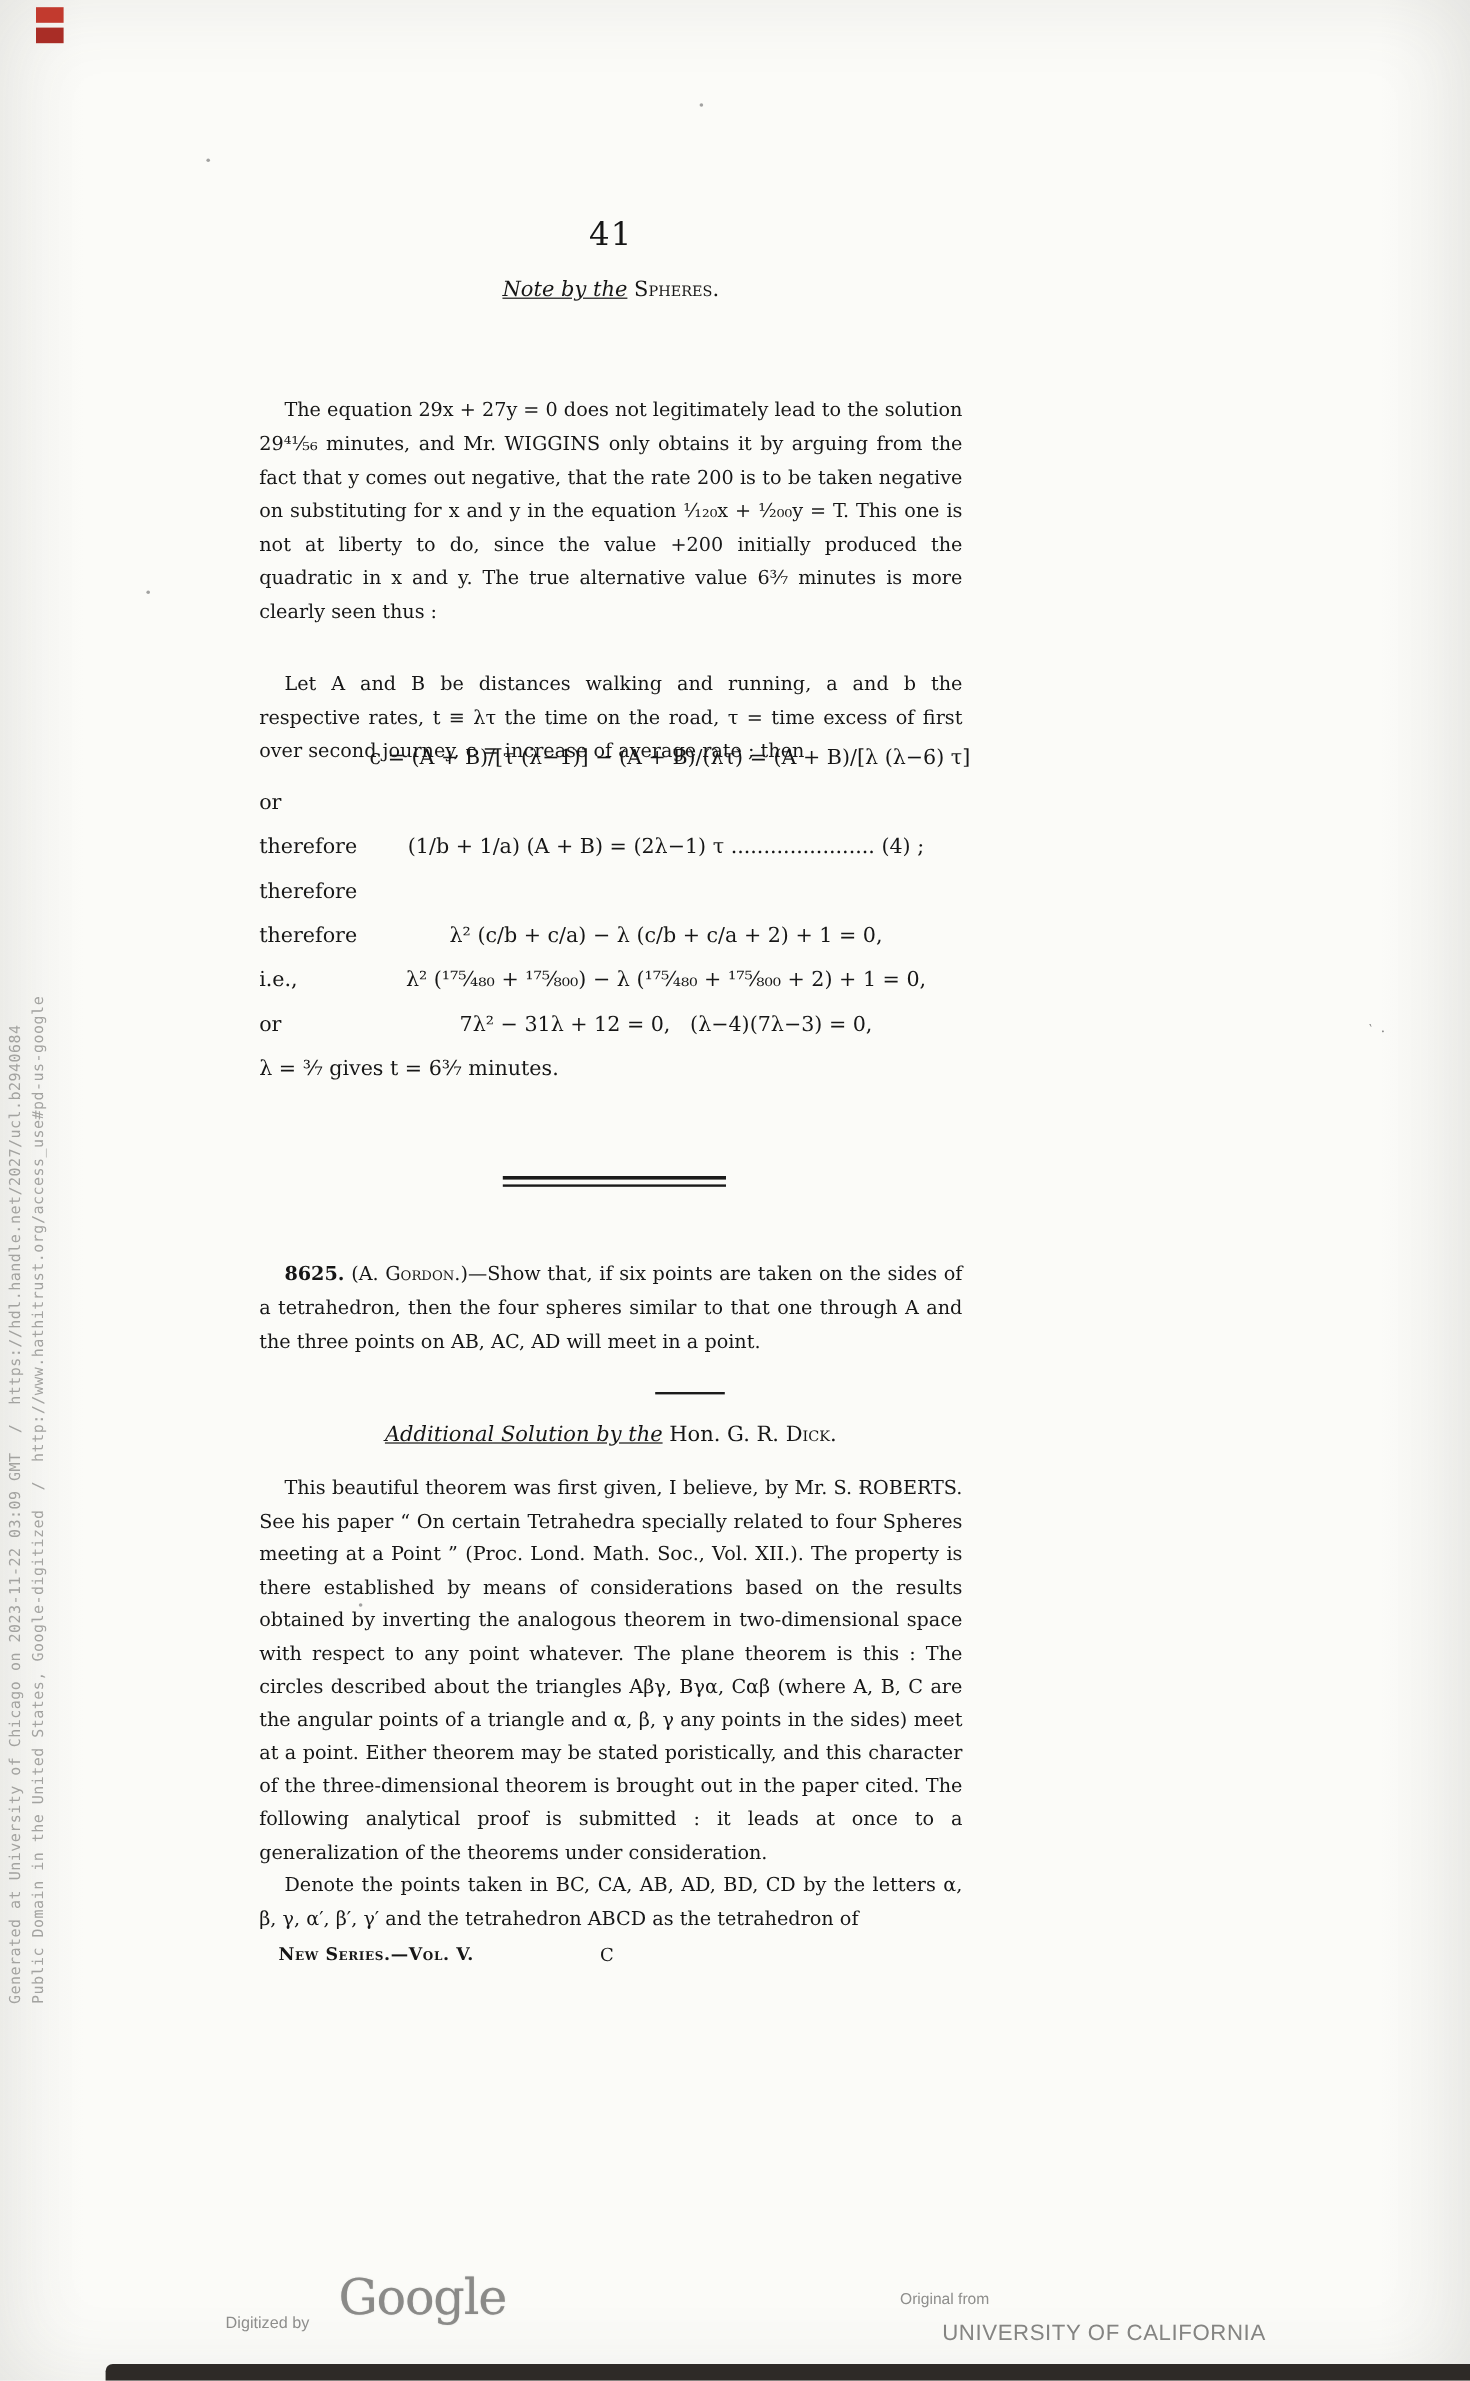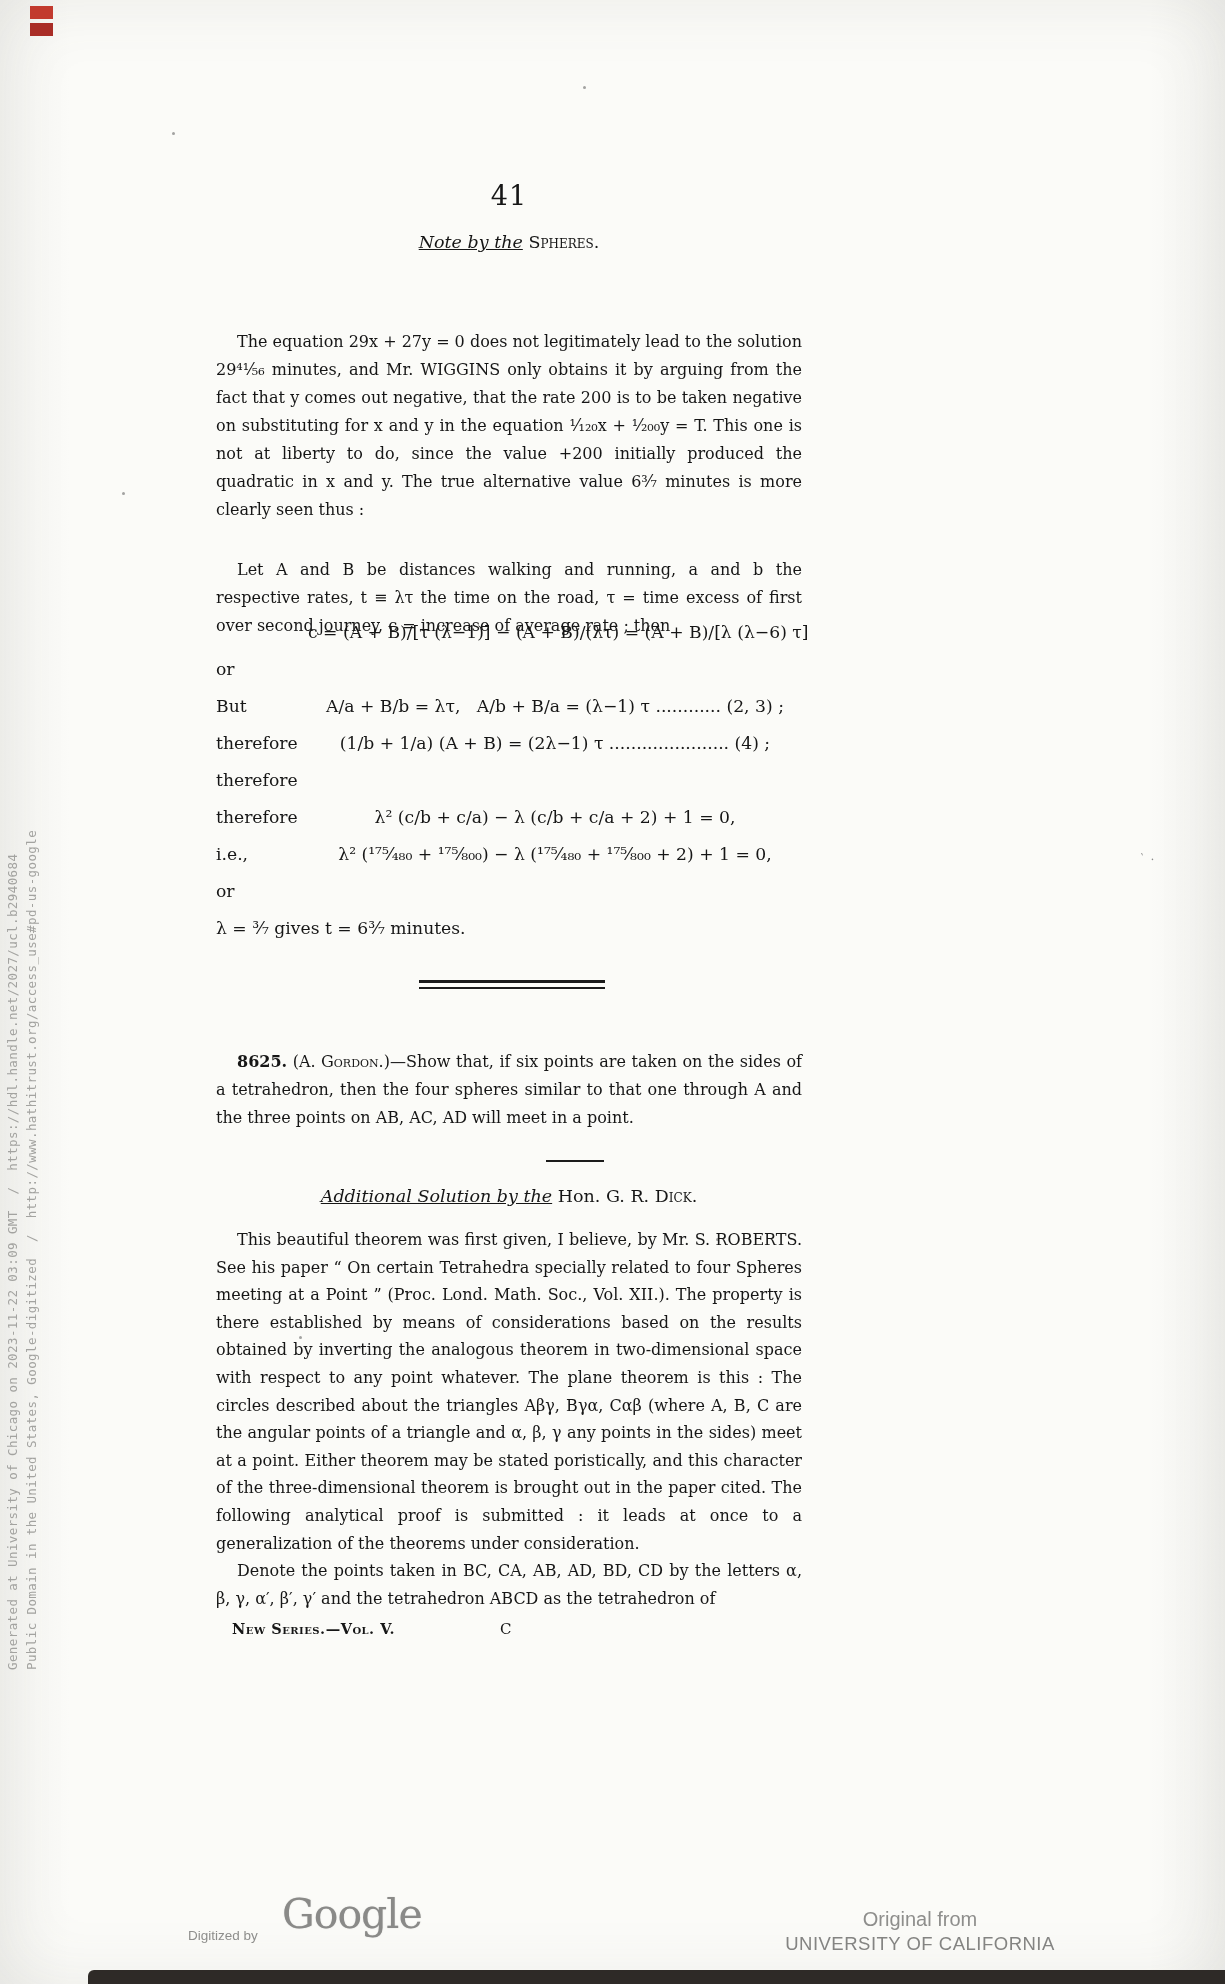--- a/index.html
+++ b/index.html
@@ -41,21 +41,21 @@
   .rule-double .a{height:3px;background:#1b1b1b;}
   .rule-double .b{height:1.6px;background:#1b1b1b;margin-top:4px;}
   .rule-short{position:absolute;width:58px;height:2.4px;background:#1b1b1b;}
   .footer-line{width:586px;font-size:14.5px;display:flex;position:relative;}
   .footer-series{margin-left:16px;font-weight:600;letter-spacing:.5px;}
   .footer-sig{position:absolute;left:284px;top:0;font-size:15px;}
   
   .wm{position:absolute;color:#8e8e8c;font-family:"Liberation Sans","DejaVu Sans",sans-serif;}
   .wm-digitized{font-size:13.5px;top:1928px;left:188px;}
   .google-logo{top:1890px;left:282px;font-family:"DejaVu Serif",serif;font-size:41px;color:#8a8a88;letter-spacing:-1px;text-shadow:0 0 1px rgba(120,120,120,.4);}
-  .wm-original{top:1908px;left:750px;width:340px;text-align:center;font-size:20px;}
+  .wm-original{top:1908px;left:750px;width:340px;text-align:left;font-size:13px;}
   .wm-inst{top:1933px;left:750px;width:340px;text-align:center;font-size:18.5px;letter-spacing:.5px;color:#848482;}
 </style>
 </head>
 <body>
 
 <div class="vignette"></div>
 
 <div class="red-mark" style="left:30px;top:6px;"></div>
 <div class="red-mark m2" style="left:30px;top:23px;"></div>
 <div class="speck" style="left:583px;top:86px;"></div>
@@ -85,40 +85,37 @@
 
   <div class="abs eq-rows" style="top:622px;">
     <div class="eq-row">
       <span class="eq-label"></span>
       <span class="eq-body">c = (A + B)/[τ (λ−1)] − (A + B)/(λτ) = (A + B)/[λ (λ−6) τ]</span>
     </div>
     <div class="eq-row">
       <span class="eq-label">or</span>
     </div>
     <div class="eq-row">
-      <span class="eq-label">But</span>
-      <span class="eq-body">A/a + B/b = λτ,   A/b + B/a = (λ−1) τ ............ (2, 3) ;</span>
-    </div>
-    <div class="eq-row">
       <span class="eq-label">therefore</span>
       <span class="eq-body">(1/b + 1/a) (A + B) = (2λ−1) τ ...................... (4) ;</span>
     </div>
     <div class="eq-row">
       <span class="eq-label">therefore</span>
     </div>
     <div class="eq-row">
       <span class="eq-label">therefore</span>
       <span class="eq-body">λ² (c/b + c/a) − λ (c/b + c/a + 2) + 1 = 0,</span>
     </div>
     <div class="eq-row">
       <span class="eq-label">i.e.,</span>
       <span class="eq-body">λ² (¹⁷⁵⁄₄₈₀ + ¹⁷⁵⁄₈₀₀) − λ (¹⁷⁵⁄₄₈₀ + ¹⁷⁵⁄₈₀₀ + 2) + 1 = 0,</span>
     </div>
     <div class="eq-row">
       <span class="eq-label">or</span>
+      <span class="eq-body">7λ² − 31λ + 12 = 0,   (λ−4)(7λ−3) = 0,</span>
     </div>
     <div class="eq-row left">
       <span class="eq-label"></span>
       <span class="eq-body">λ = ³⁄₇ gives t = 6³⁄₇ minutes.</span>
     </div>
   </div>
 
   <div class="rule-double" style="top:980px;left:203px;">
     <div class="a"></div>
       <div class="b"></div>

